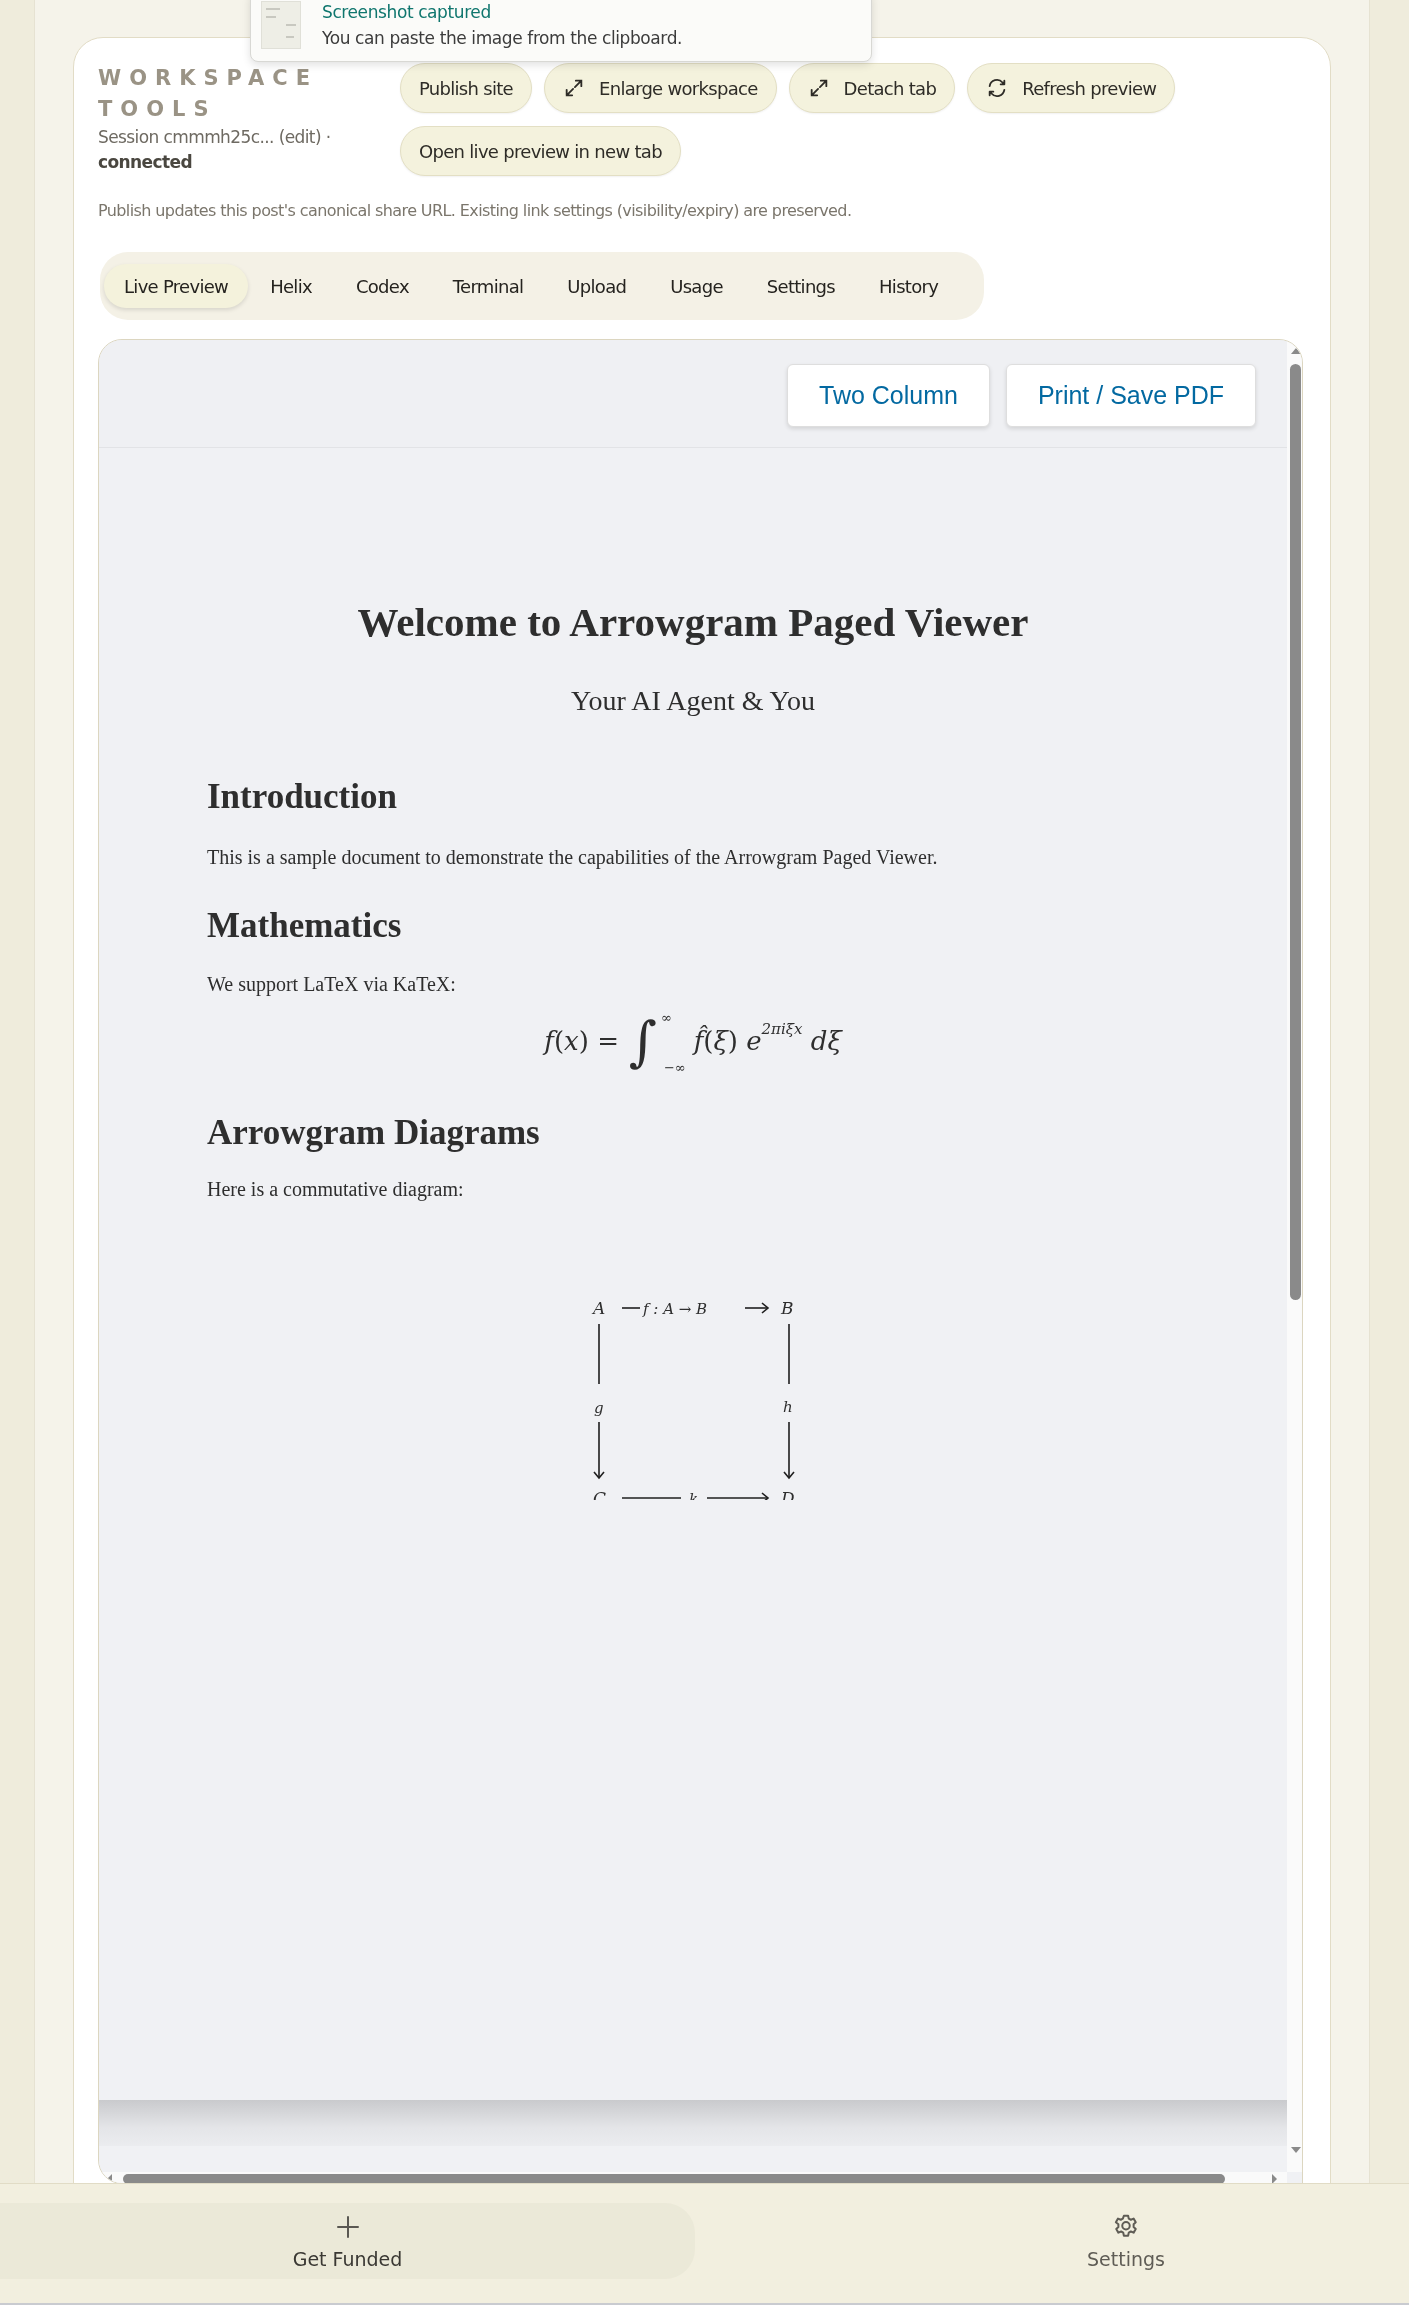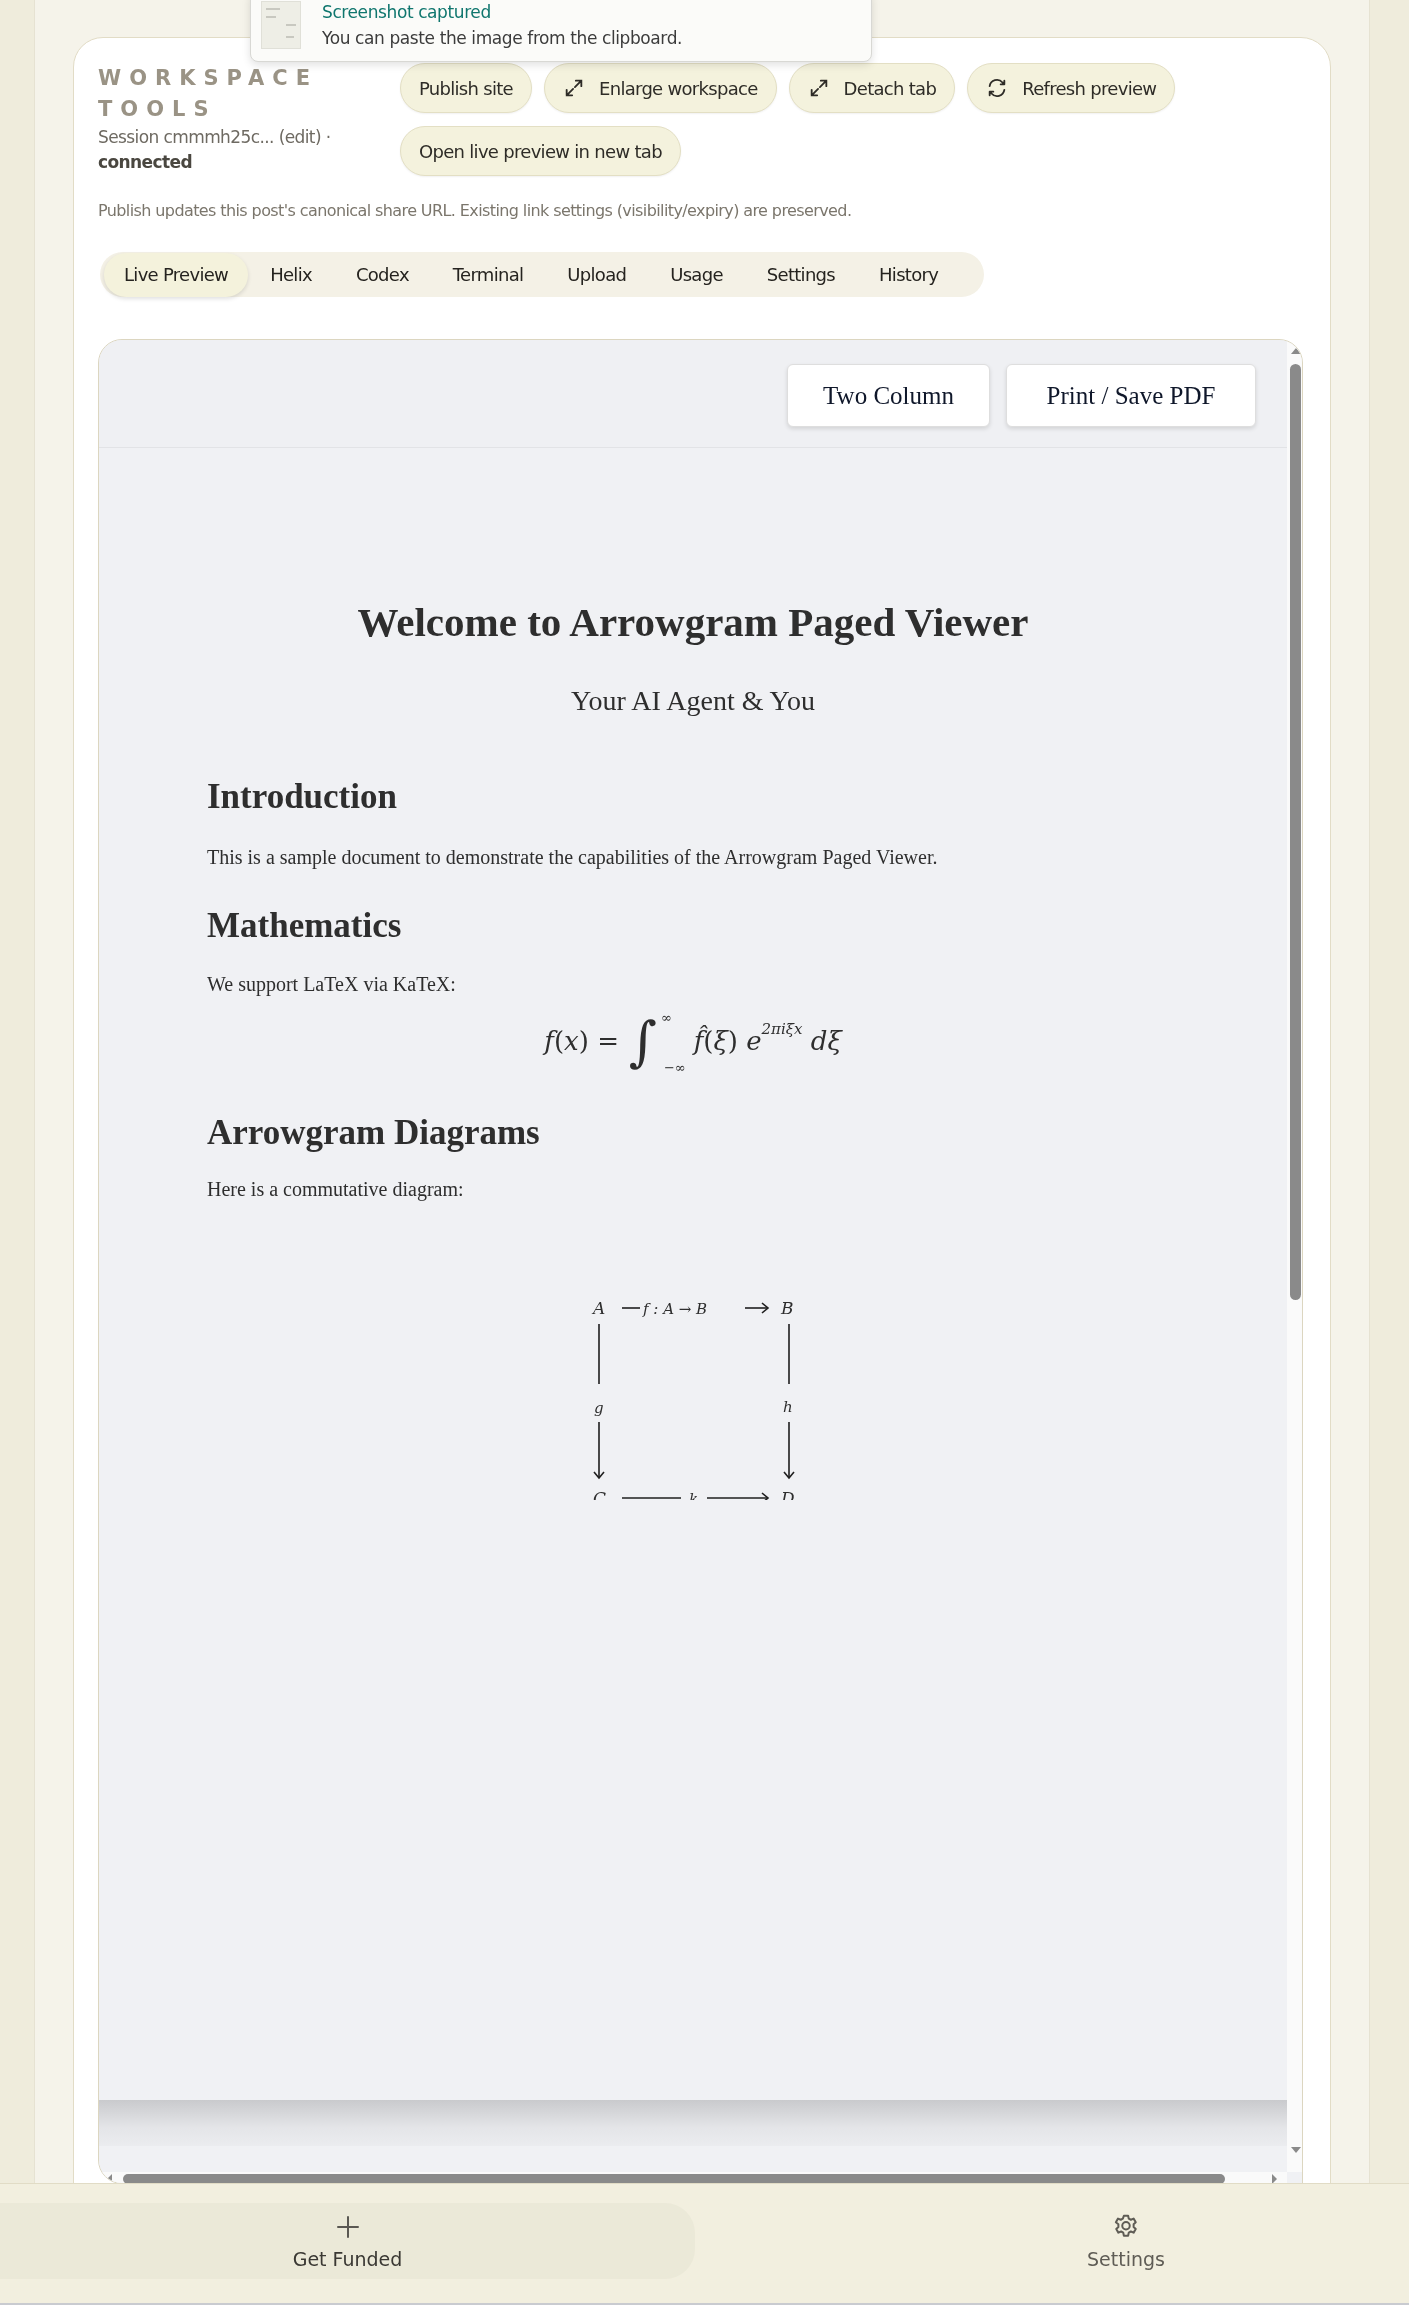--- a/index.html
+++ b/index.html
@@ -48,21 +48,21 @@
     box-shadow: 0 1px 2px rgba(0,0,0,0.06);
     white-space: nowrap;
   }
   .pill svg { width: 22px; height: 22px; flex: none; }
   .note {
     position: absolute; left: 98px; top: 201px;
     font-family: "DejaVu Sans", sans-serif;
     font-size: 16px; color: #7b766c; letter-spacing: -0.6px;
   }
   .tabs {
-    position: absolute; left: 100px; top: 252px; height: 45px;
+    position: absolute; left: 100px; top: 252px; height: 68px;
     display: flex; align-items: center; gap: 0;
     padding: 0 24px 0 4px;
     background: #f4f1e6;
     border-radius: 28px;
   }
   .tab {
     height: 44px; padding: 0 22px;
     display: flex; align-items: center;
     font-family: "DejaVu Sans", sans-serif;
     font-size: 18px; color: #25231f; letter-spacing: -0.7px;
@@ -86,22 +86,22 @@
     border-bottom: 1px solid #e2e3e6;
     box-shadow: 0 4px 6px rgba(0,0,0,0.05);
   }
   .tool-btn {
     position: absolute; top: 24px; height: 63px;
     background: #ffffff;
     border: 1px solid #dedede;
     border-radius: 6px;
     box-shadow: 0 2px 4px rgba(0,0,0,0.12);
     display: flex; align-items: center; justify-content: center;
-    font-family: Liberation Serif, serif;
-    font-size: 25px; color: #0f172a;
+    font-family: Liberation Sans, sans-serif;
+    font-size: 25px; color: #0369a1;
   }
   .tool-btn.two-col { left: 688px; width: 203px; }
   .tool-btn.print { left: 907px; width: 250px; }
   .doc-page {
     position: absolute; left: 0; top: 108px; width: 1188px; height: 1652px;
     background: #f0f1f4;
     font-family: "Liberation Serif", serif;
     color: #2e2e2e;
   }
   .doc-title {

